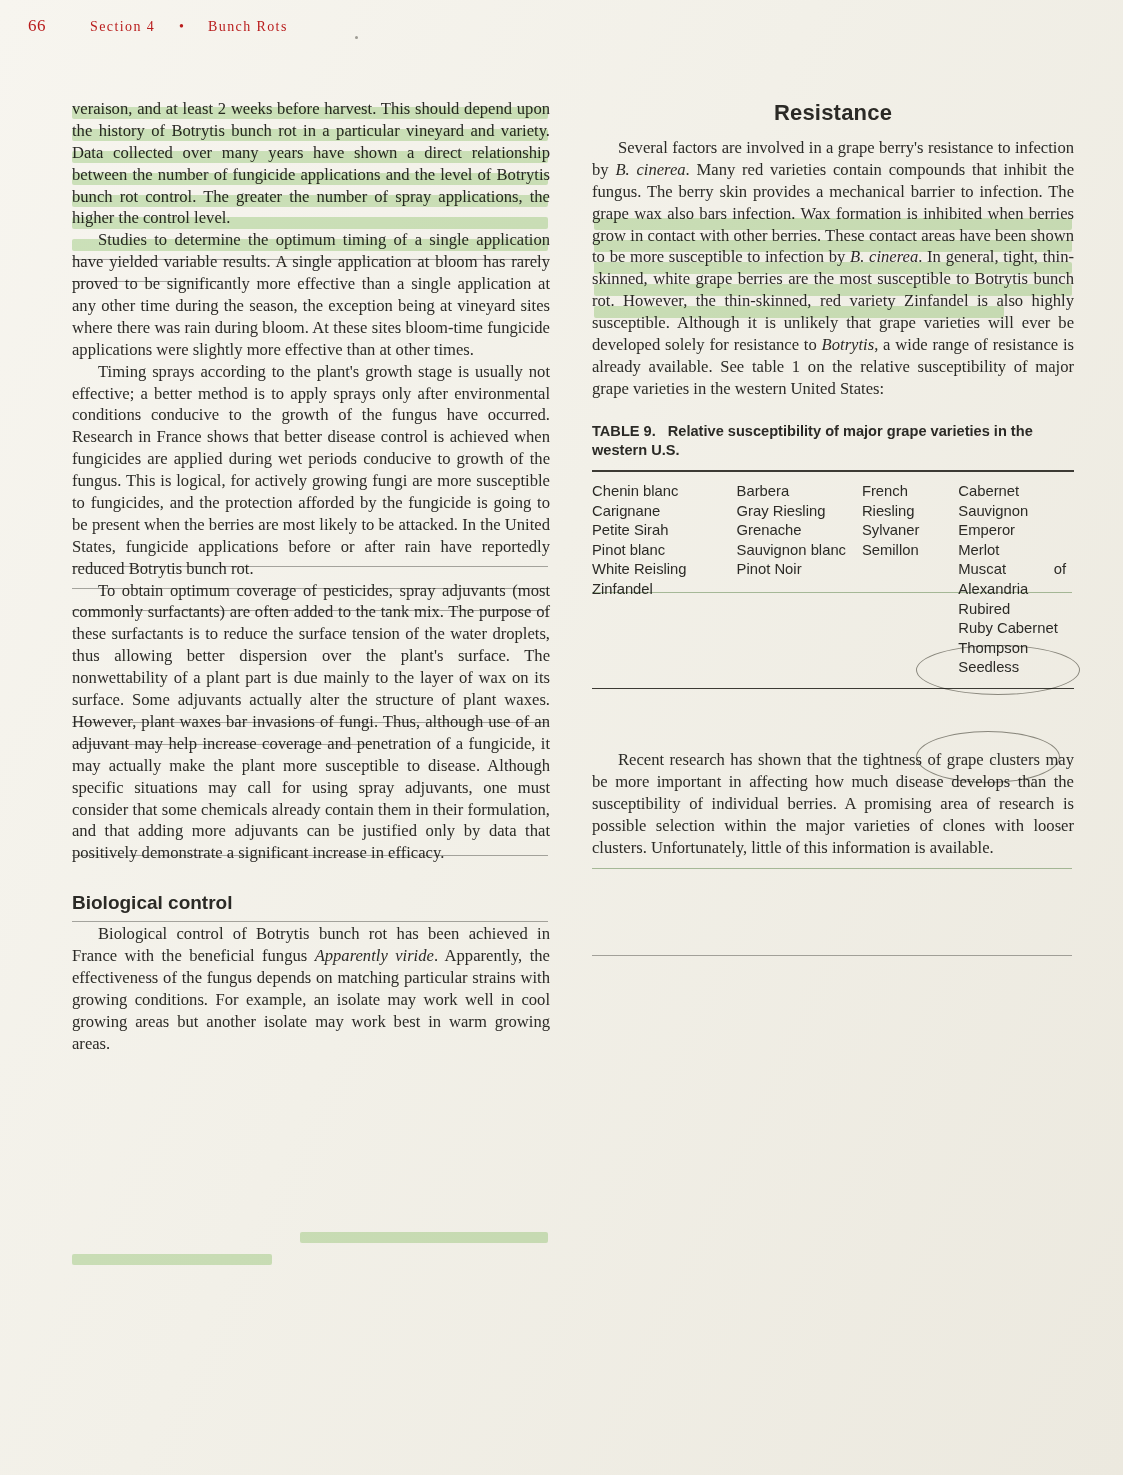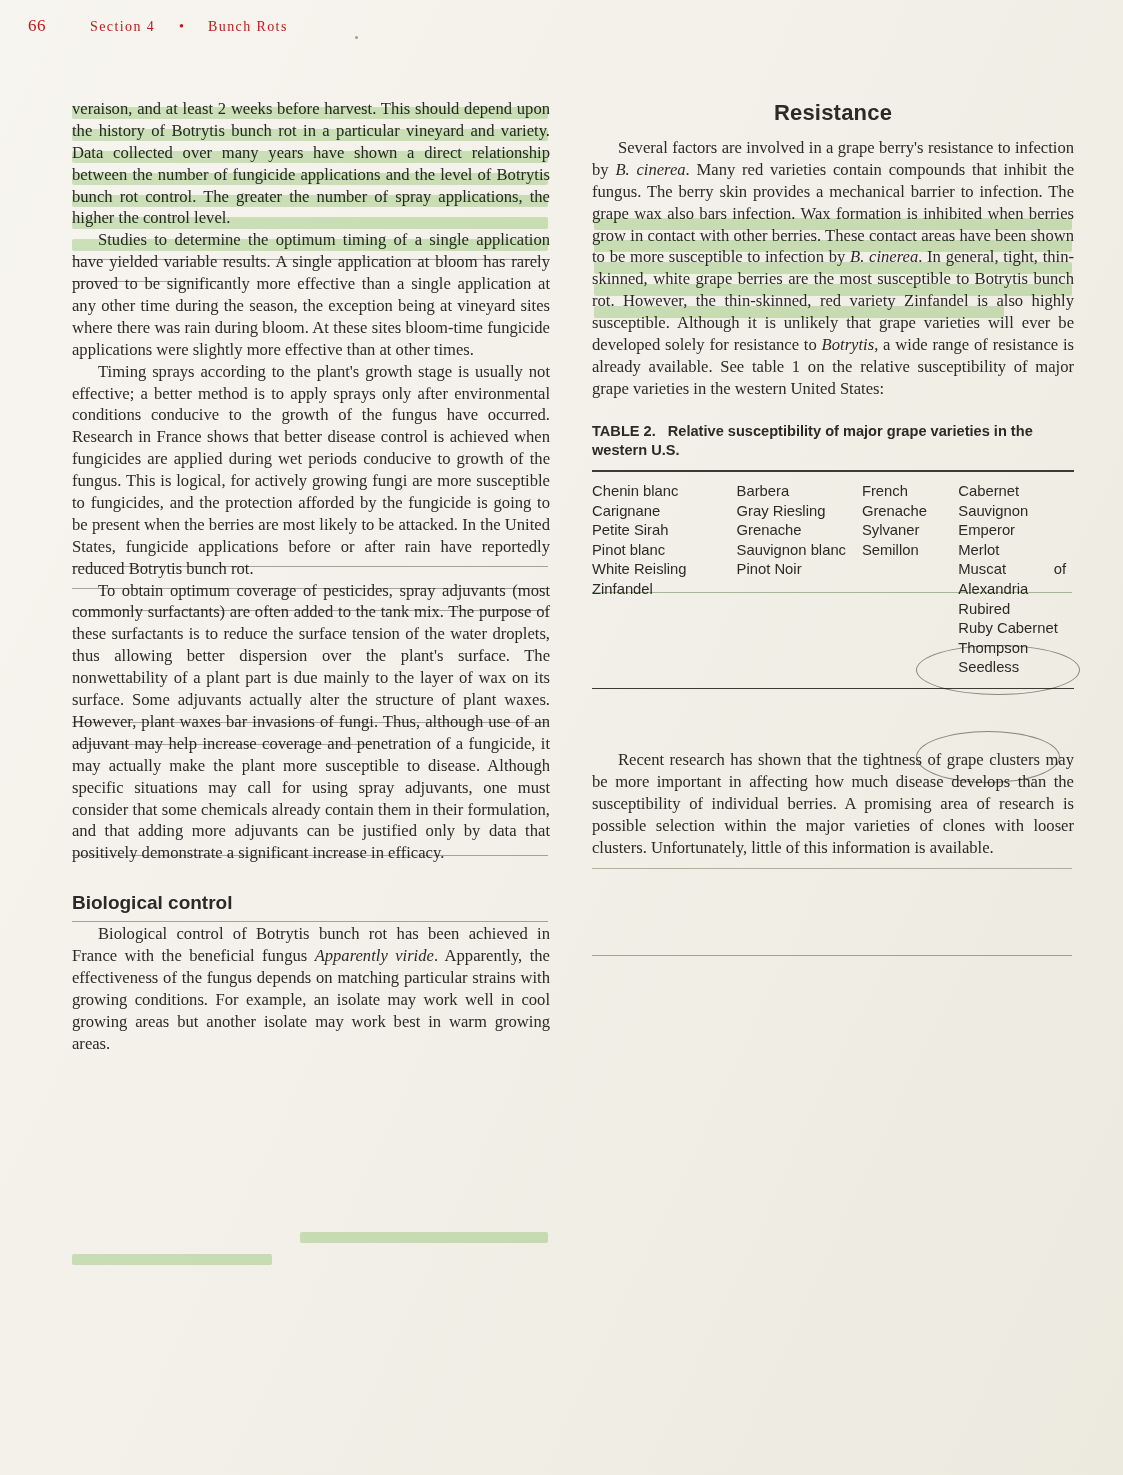--- a/index.html
+++ b/index.html
@@ -185,21 +185,21 @@
     <h2 class="heading-left">Biological control</h2>
     <p><span>Biological control of Botrytis bunch rot has been achieved in France with the beneficial fungus </span><em>Apparently viride</em><span>. Apparently, the effectiveness of the fungus depends on matching particular strains with growing conditions. For example, an isolate may work well in cool growing areas but another isolate may work best in warm growing areas.</span></p>
   </div>
 
   <div class="col col-right">
     <h1 class="heading-center">Resistance</h1>
     <p><span>Several factors are involved in a grape berry's resistance to infection by </span><em>B. cinerea</em><span>. Many red varieties contain compounds that inhibit the fungus. The berry skin provides a mechanical barrier to infection. The grape wax also bars infection. Wax formation is inhibited when berries grow in contact with other berries. These contact areas have been shown to be more susceptible to infection by </span><em>B. cinerea</em><span>. In general, tight, thin-skinned, white grape berries are the most susceptible to Botrytis bunch rot. However, the thin-skinned, red variety Zinfandel is also highly susceptible. Although it is unlikely that grape varieties will ever be developed solely for resistance to </span><em>Botrytis</em><span>, a wide range of resistance is already available. See table 1 on the relative susceptibility of major grape varieties in the western United States:</span></p>
 
     <div class="table-block">
       <div class="table-caption">
-        <span class="tnum">TABLE 2.</span><span>Relative susceptibility of major grape varieties in the western U.S.</span>
+        <span class="tnum">TABLE 9.</span><span>Relative susceptibility of major grape varieties in the western U.S.</span>
       </div>
       <div class="rule"></div>
       <div class="rule thin"></div>
       <table class="tbl" style="margin-top:10px;">
         <tbody>
           <tr>
             <td class="c1">
                 <div class="cell-list">Chenin blanc
 Carignane
 Petite Sirah
@@ -208,21 +208,21 @@
 Zinfandel</div>
               </td>
             <td class="c2">
                 <div class="cell-list">Barbera
 Gray Riesling
 Grenache
 Sauvignon blanc
 Pinot Noir</div>
               </td>
             <td class="c3">
-                <div class="cell-list">French Grenache
+                <div class="cell-list">French Riesling
 Sylvaner
 Semillon</div>
               </td>
             <td class="c4">
                 <div class="cell-list">Cabernet Sauvignon
 Emperor
 Merlot
 Muscat of Alexandria
 Rubired
 Ruby Cabernet

